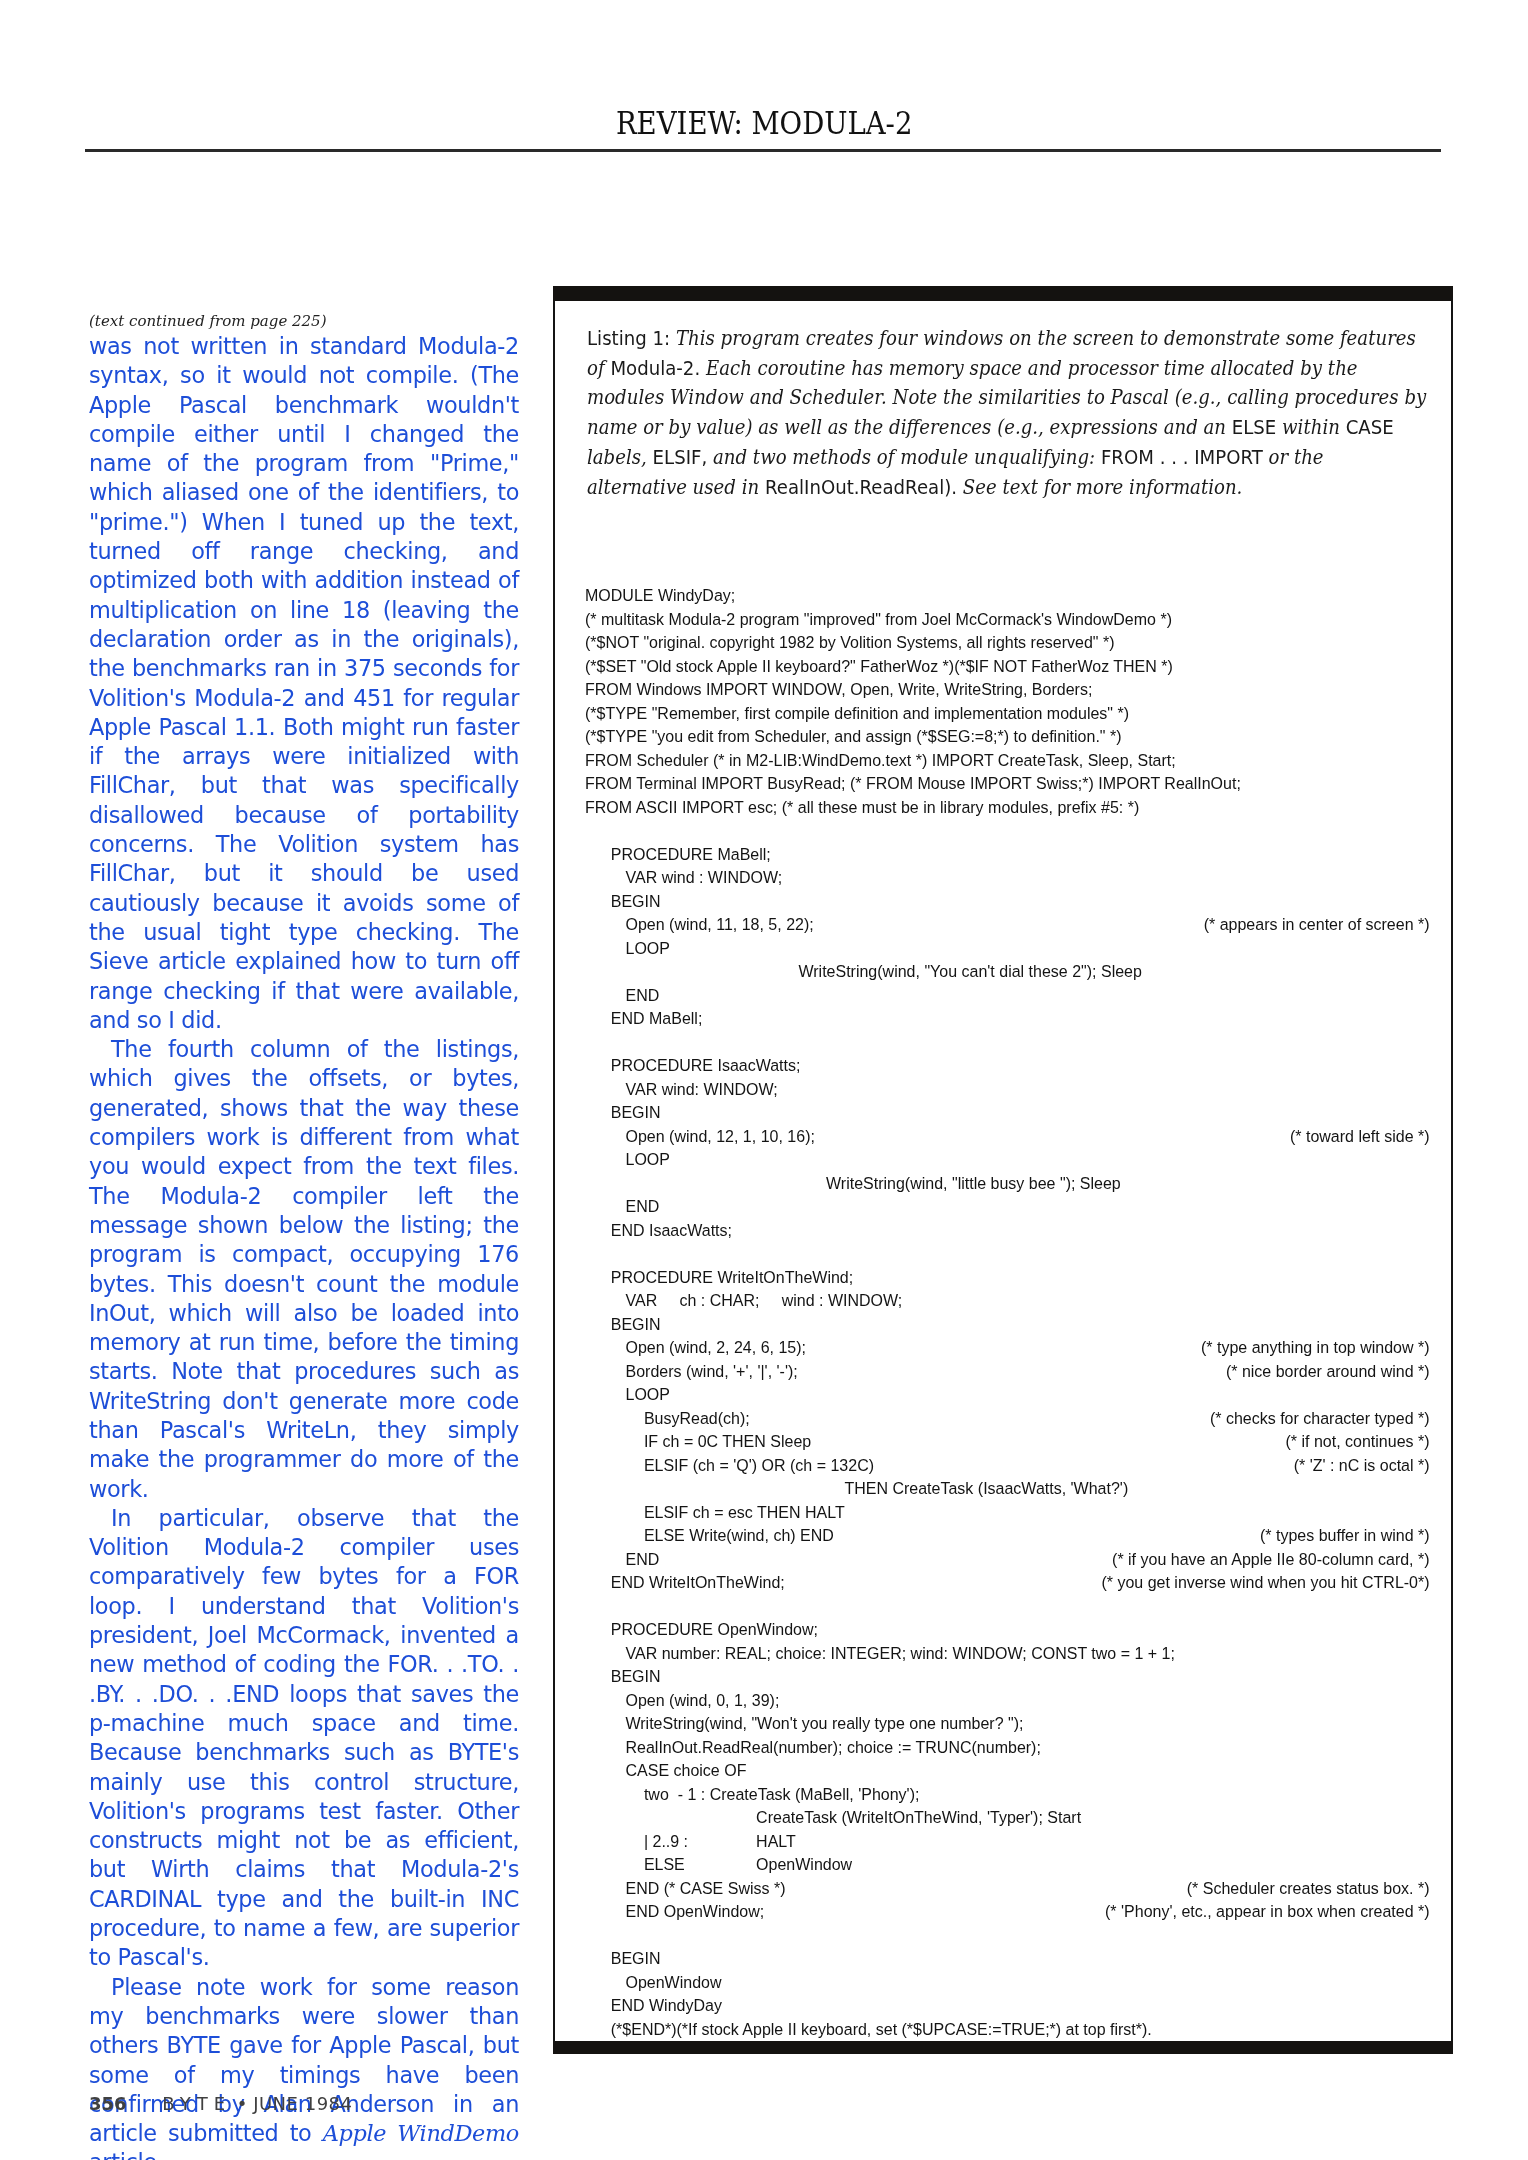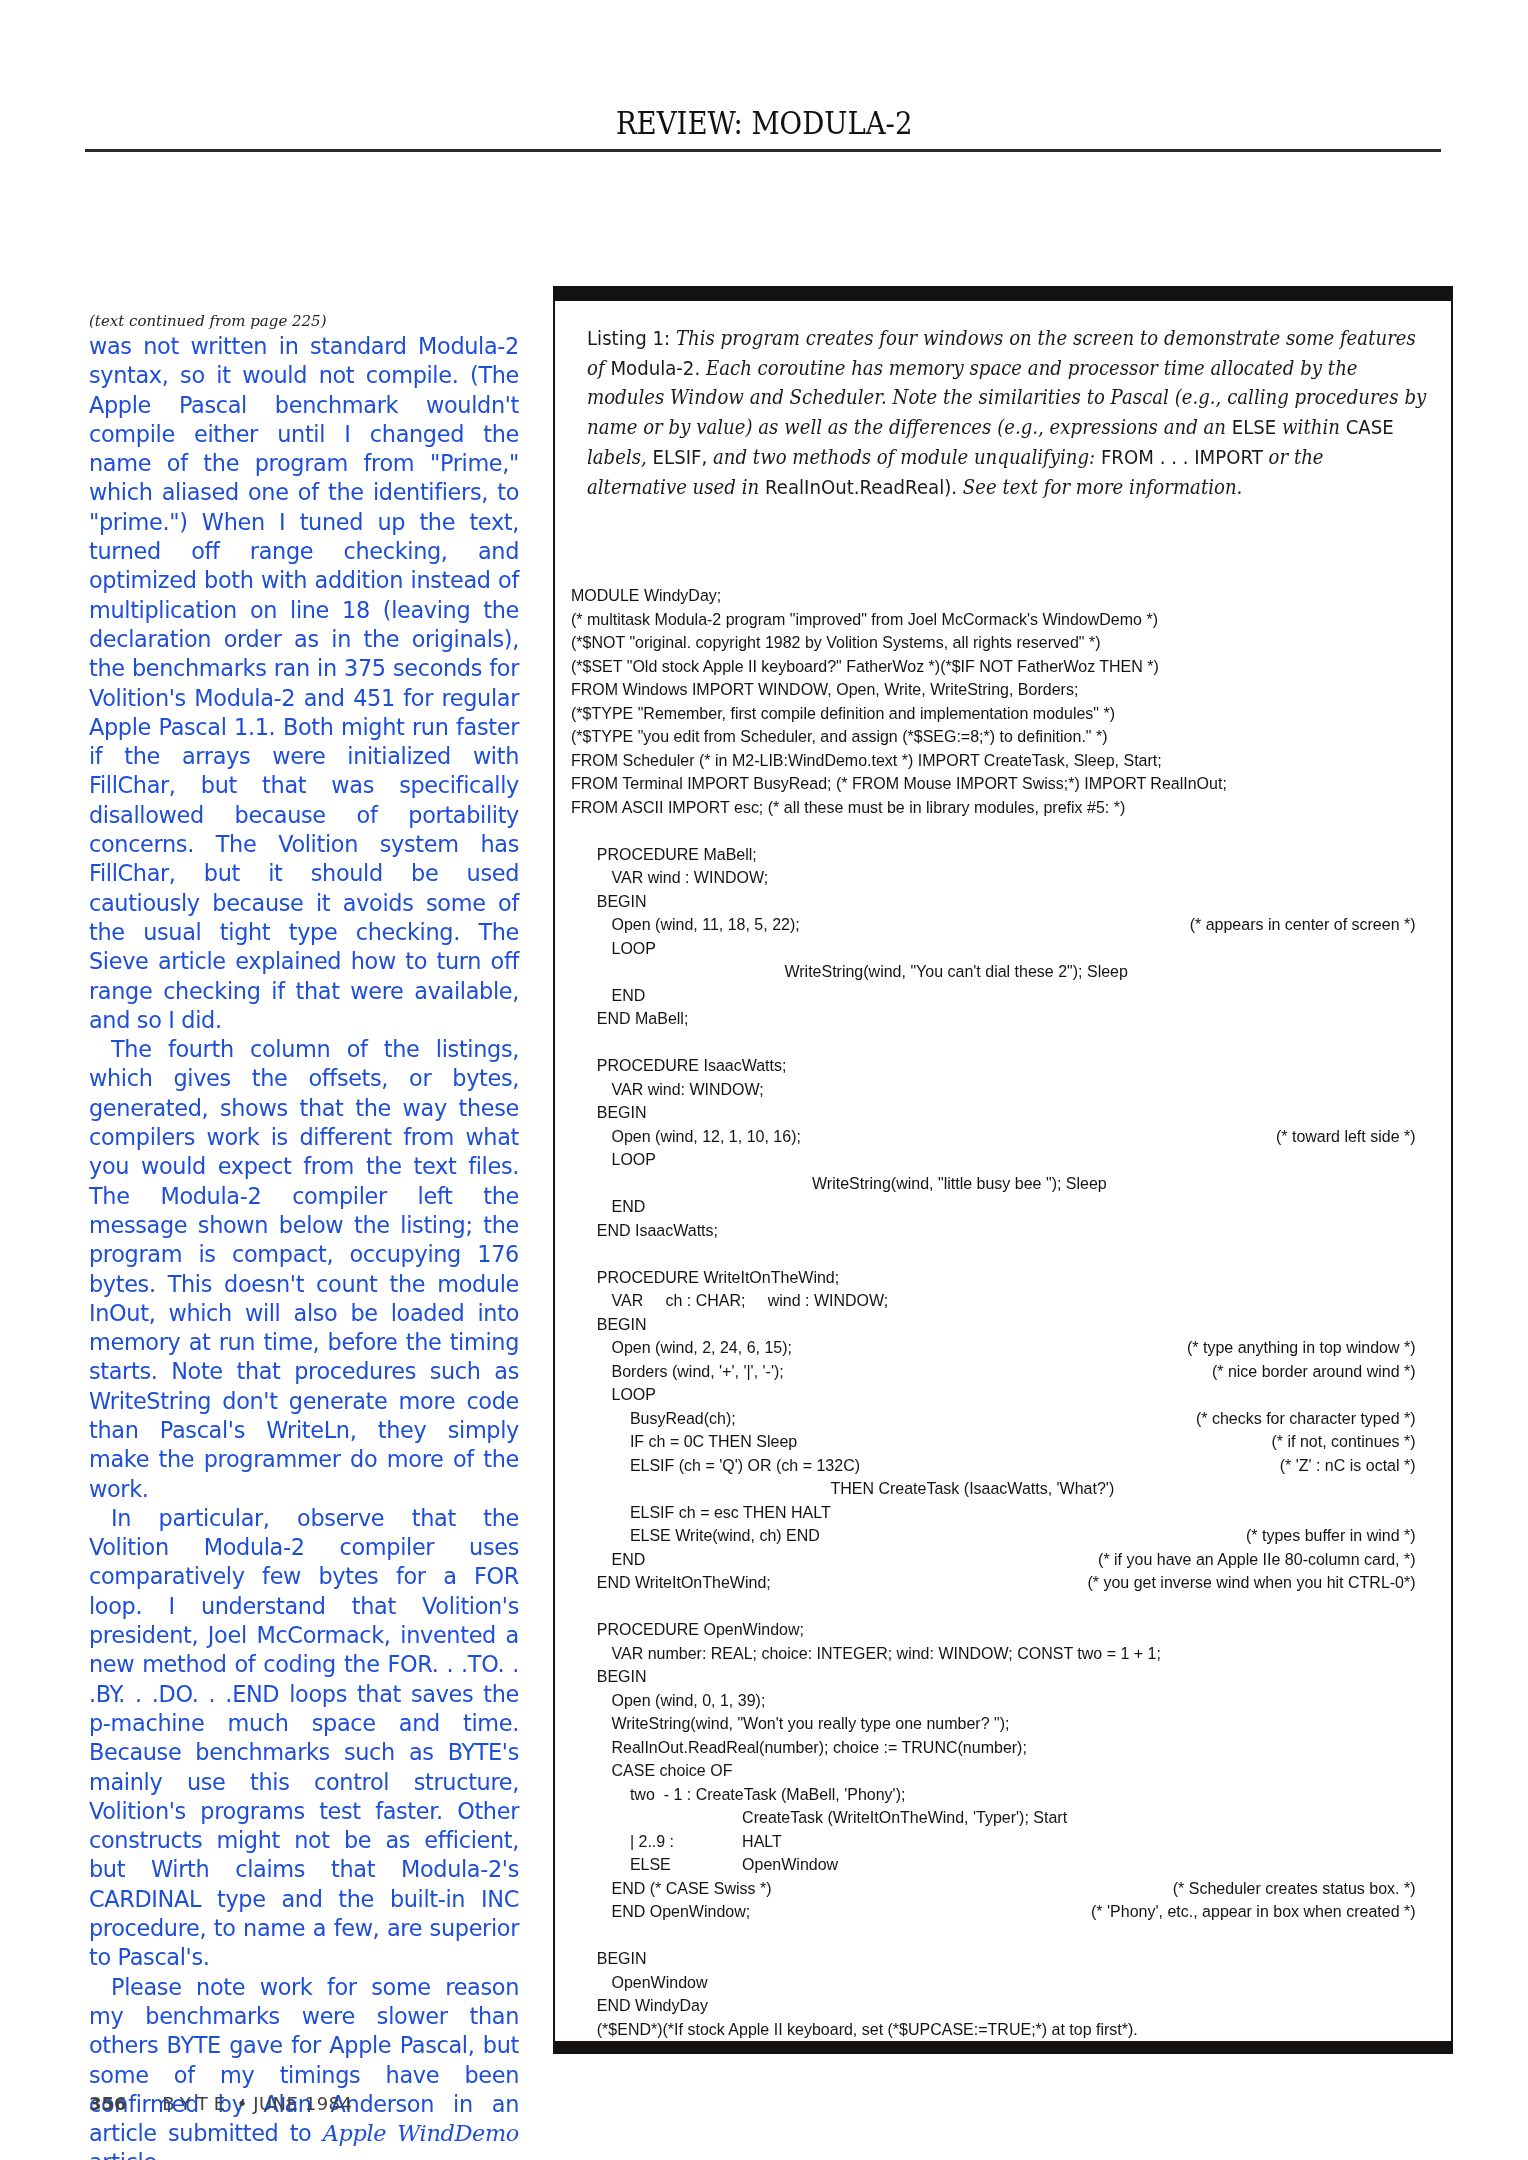--- a/index.html
+++ b/index.html
@@ -51,21 +51,21 @@
     .caption {
       position: absolute; left: 32px; top: 38px; width: 842px;
       font-family: "DejaVu Serif", serif; font-style: italic;
       font-size: 19.5px; line-height: 29.7px; color: #1a1a1a;
       transform: scaleX(0.93); transform-origin: 0 0; width: 905px;
     }
     .caption .lead { font-style: normal; font-family: "DejaVu Sans", sans-serif; }
     .caption .up { font-style: normal; font-family: "DejaVu Sans", sans-serif; }
 
     .code {
-      position: absolute; left: 16px; top: 298px; width: 850px;
+      position: absolute; left: 30px; top: 298px; width: 850px;
       font-family: "Liberation Sans", sans-serif;
       font-size: 17.4px; color: #141414;
     }
     .code .ln {
       position: relative; height: 23.5px; line-height: 23.5px; white-space: pre;
       transform: scaleX(0.92); transform-origin: 0 0;
     }
     .code .ln .c {
       position: absolute; right: 0; top: 0;
     }

